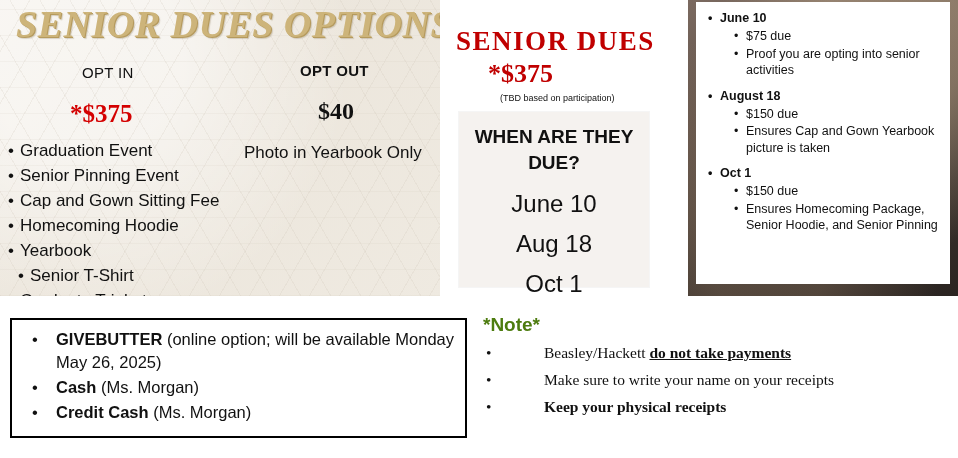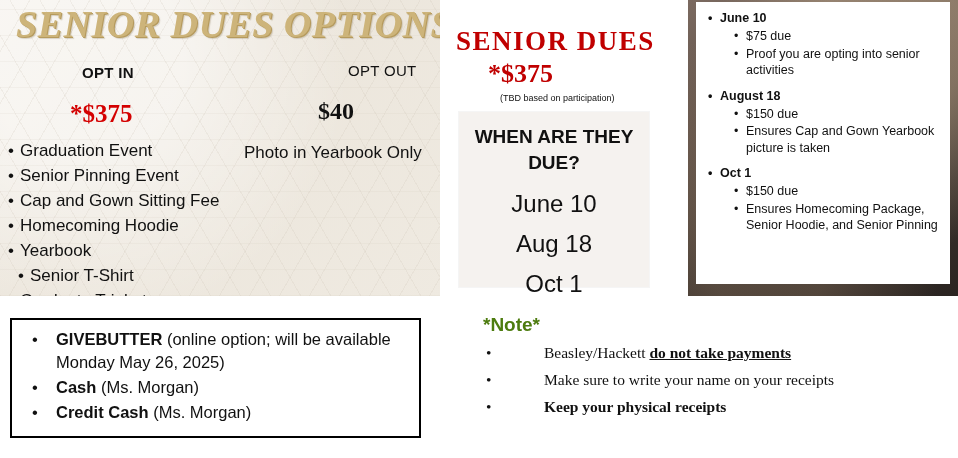--- a/index.html
+++ b/index.html
@@ -48,21 +48,21 @@
     letter-spacing: 0.5px;
     color: #cdb47a;
     text-shadow: 1px 1px 0 #b59a5d, 2px 2px 1px rgba(120,100,60,0.25);
     white-space: nowrap;
   }
   .opt-in-heading {
     position: absolute;
     left: 82px;
     top: 64px;
     font-size: 15px;
-    font-weight: bold;
+    font-weight: normal;
     color: #111;
     letter-spacing: 0.3px;
   }
   .opt-in-price {
     position: absolute;
     left: 70px;
     top: 100px;
     font-size: 25px;
     font-weight: bold;
     color: #d40000;
@@ -91,24 +91,23 @@
     top: 0;
   }
   .opt-in-list li.indented { padding-left: 24px; }
   .opt-in-list li.indented::before { left: 12px; }
 
   .opt-out-heading {
     position: absolute;
     left: 300px;
     top: 62px;
     font-size: 15px;
-    font-weight: normal;
+    font-weight: bold;
     color: #111;
     letter-spacing: 0.3px;
-    margin-left: 48px;
   }
   .opt-out-price {
     position: absolute;
     left: 318px;
     top: 98px;
     font-size: 24px;
     font-weight: bold;
     color: #111;
     font-family: "Liberation Serif", serif;
   }
@@ -253,21 +252,21 @@
     position: absolute;
     left: -2px;
     top: 0;
   }
 
   
   #panel-payment {
     position: absolute;
     left: 10px;
     top: 318px;
-    width: 411px;
+    width: 457px;
     height: 120px;
     border: 2px solid #000;
     background: #ffffff;
     box-sizing: border-box;
     padding: 8px 8px 8px 8px;
   }
   .pay-list {
     list-style: none;
     margin: 0;
     padding: 0;

